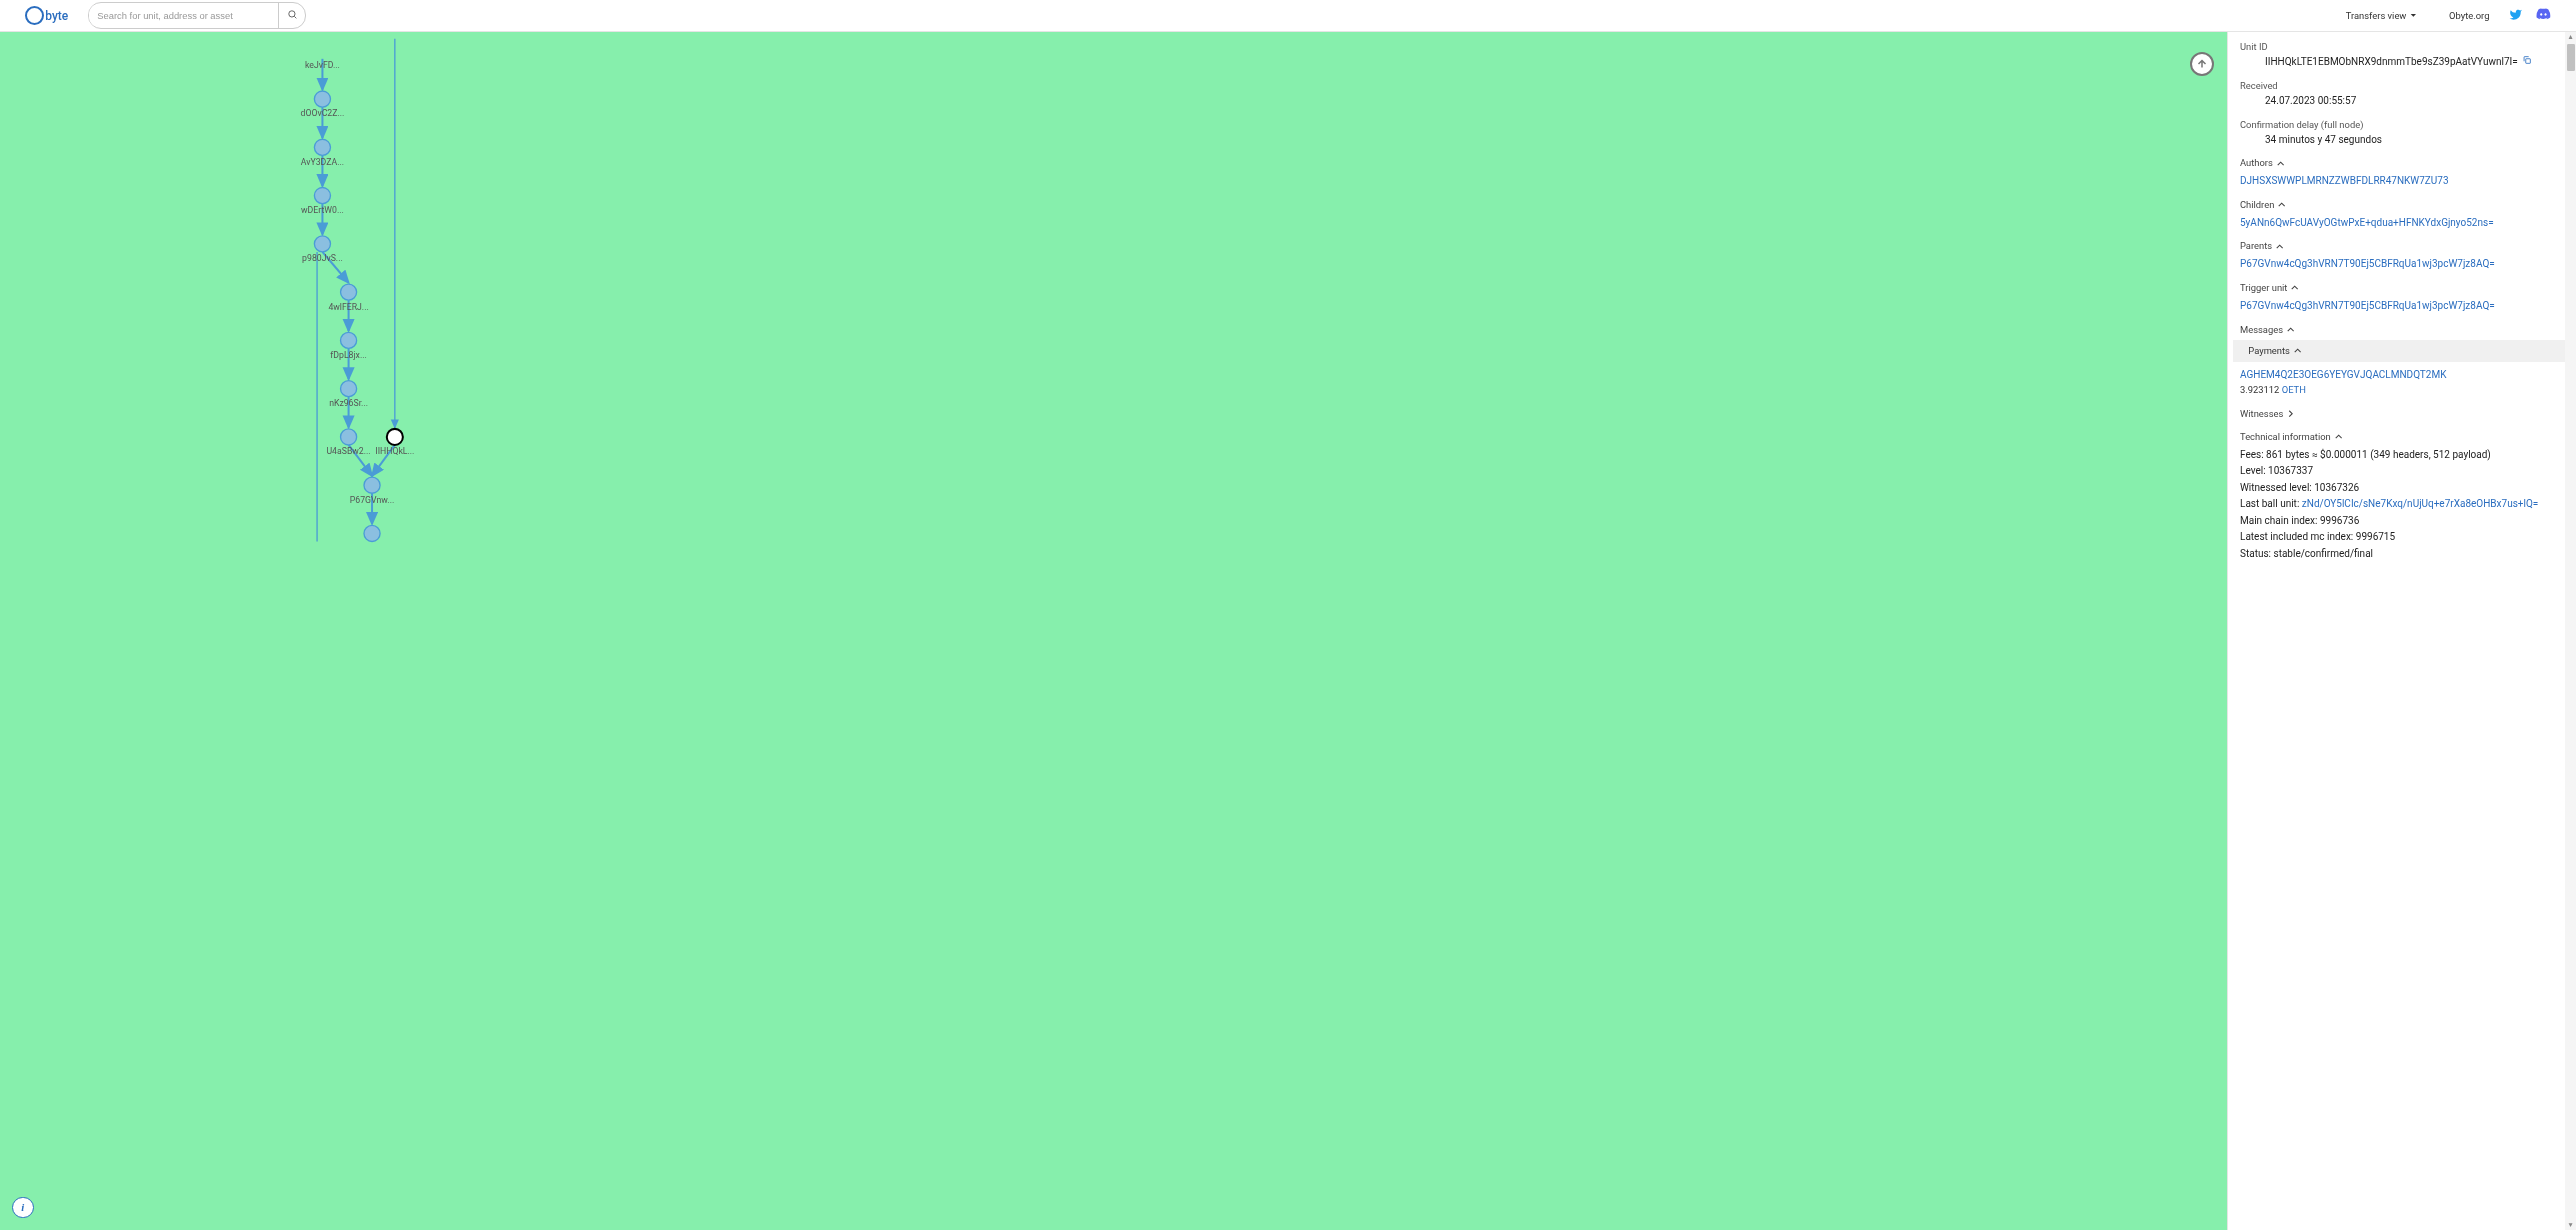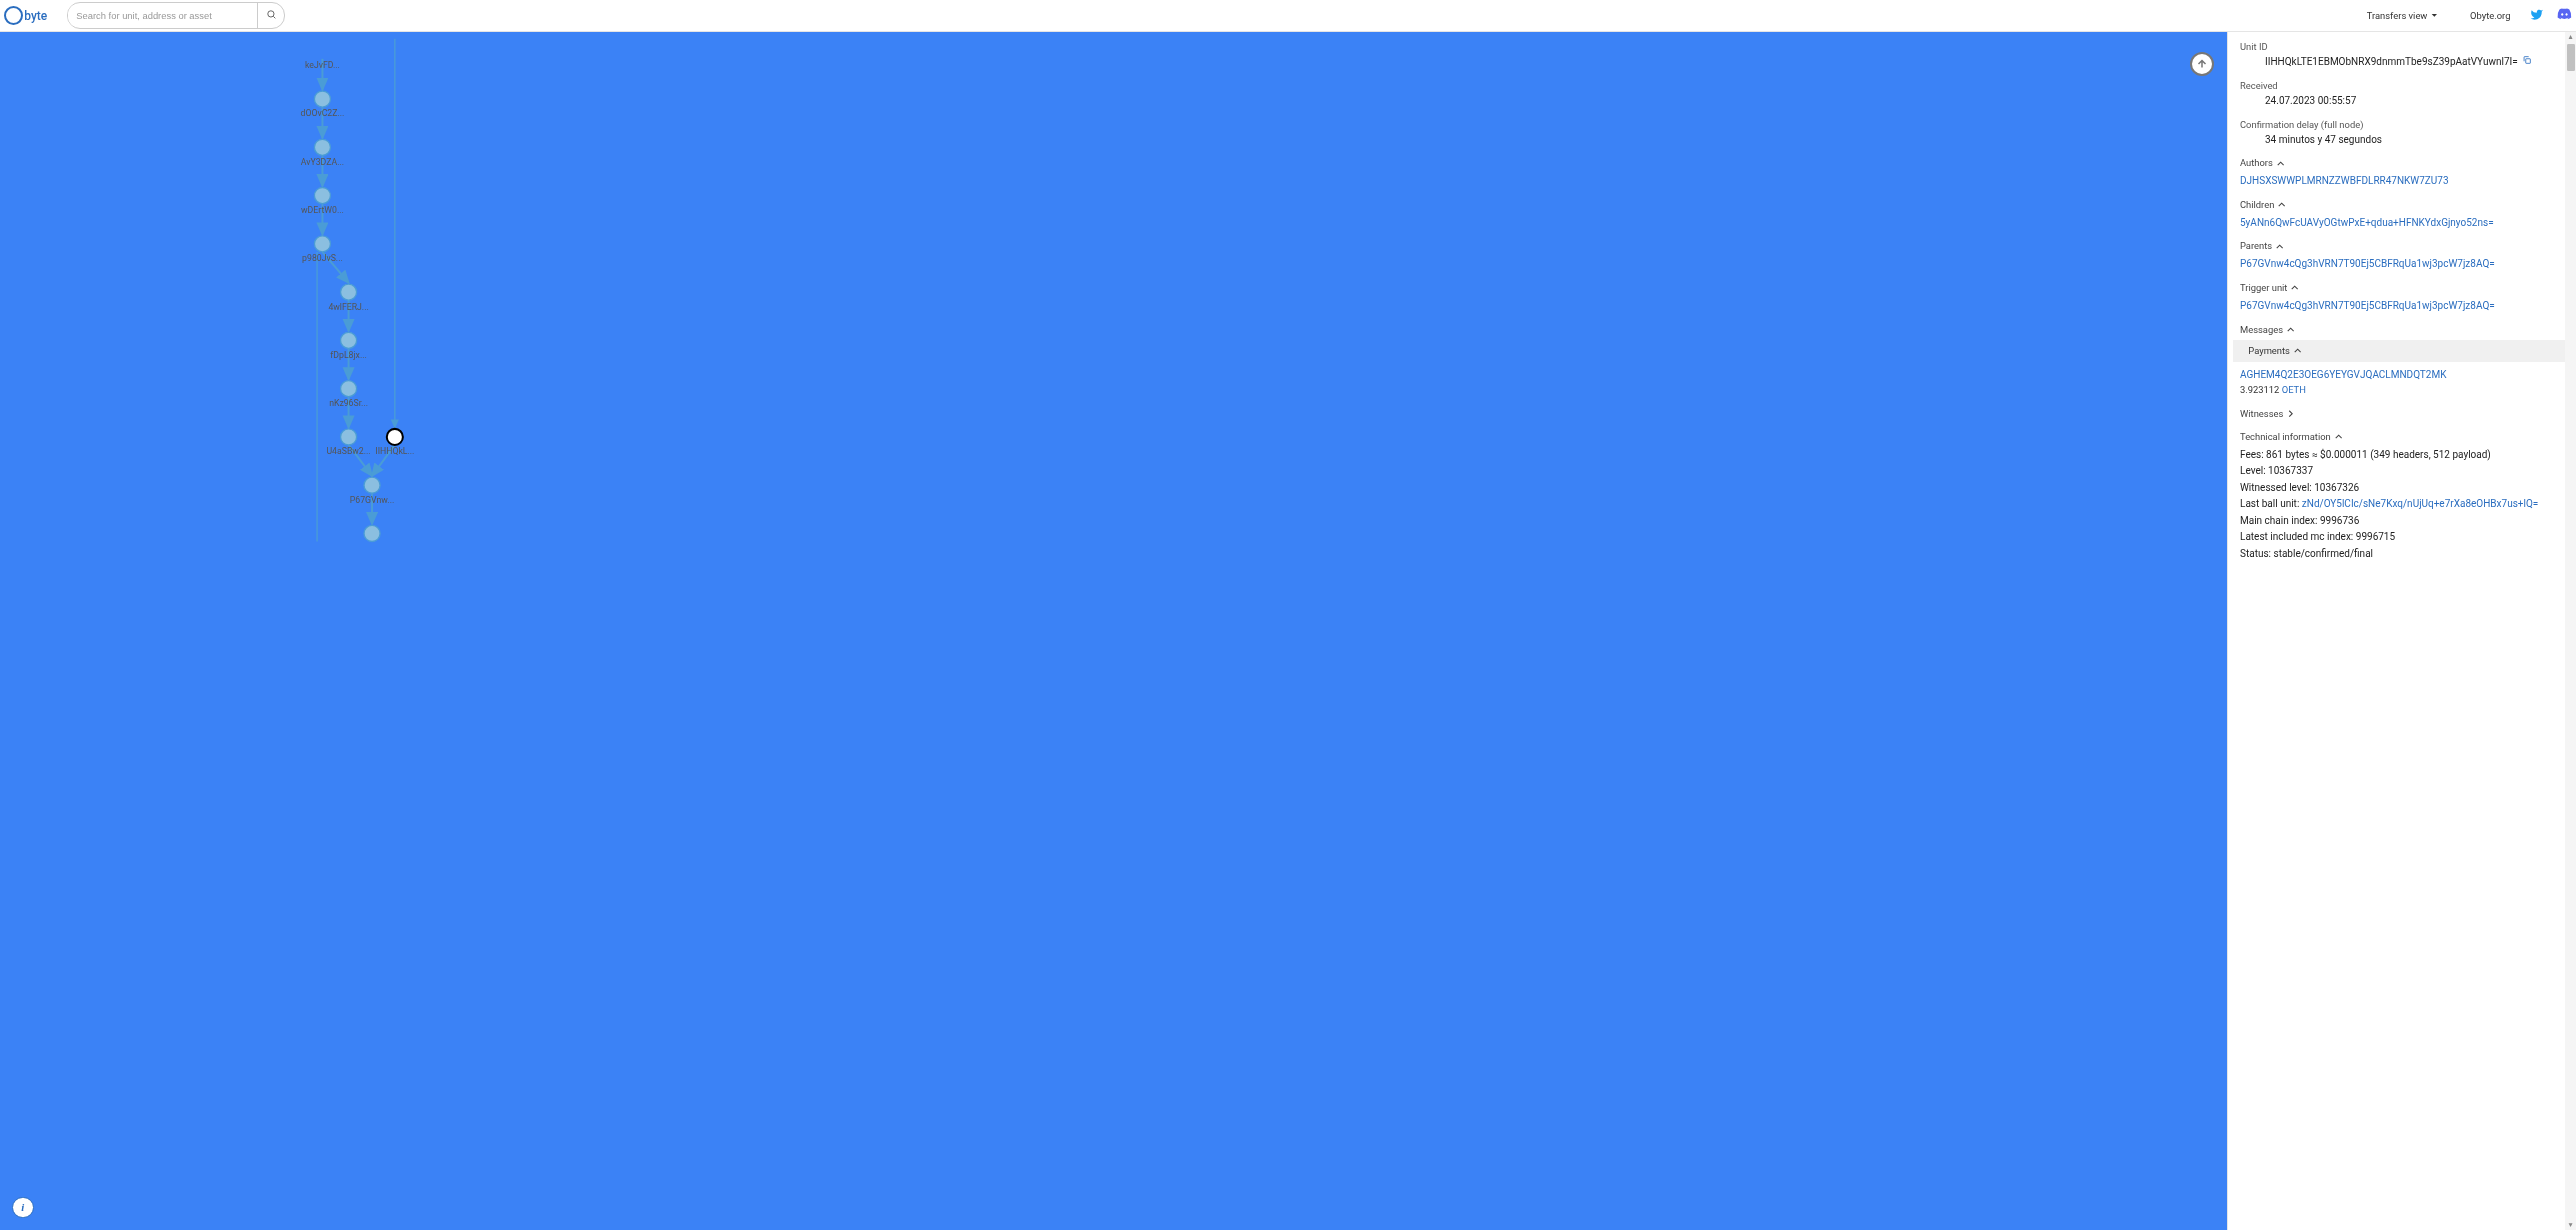--- a/index.html
+++ b/index.html
@@ -1,32 +1,32 @@
 <!DOCTYPE html>
 <html style="font-size:10.7px"><head>
 <meta charset="utf-8">
 <style>
 * { margin: 0; padding: 0; box-sizing: border-box; }
 body { font-family: -apple-system, BlinkMacSystemFont, "Segoe UI", Roboto, sans-serif; font-size: 9.4px; color: #333; background: #fff; overflow: hidden; }
-.header { display: flex; align-items: center; padding: 4px 4px; border-bottom: 0.7px solid #e5e5e5; height: 32px; }
+.header { display: flex; align-items: center; padding: 4px 25px; border-bottom: 0.7px solid #e5e5e5; height: 32px; }
 .logo { display: flex; align-items: center; margin-right: 20px; }
 .logo-circle { width: 19px; height: 19px; border: 2px solid #2a6dbf; border-radius: 50%; margin-right: 1.3px; }
 .logo-text { color: #2a6dbf; font-size: 12px; font-weight: 500; }
 .search-wrap { display: flex; align-items: center; border: 0.7px solid #ccc; border-radius: 13px; overflow: hidden; width: 218px; }
 .search-input { border: none; outline: none; padding: 5.4px 8px; flex: 1; font-size: 9.4px; }
 .search-input::placeholder { color: #999; }
 .search-btn { background: none; border: none; border-left: 0.7px solid #ccc; padding: 5.4px 8px; cursor: pointer; color: #555; }
 .spacer { flex: 1; }
 .nav-links { display: flex; align-items: center; gap: 32px; }
 .nav-link { color: #333; text-decoration: none; font-size: 9.4px; display: flex; align-items: center; cursor: pointer; }
 .nav-link .caret { margin-left: 4px; }
 .social { display: flex; align-items: center; gap: 13.4px; margin-left: 20px; }
 .social-icon { cursor: pointer; }
 .main { display: flex; height: calc(100vh - 32px); position: relative; }
-.dag-area { flex: 1; position: relative; overflow: hidden; background: #3b82f6; }
+.dag-area { flex: 1; position: relative; overflow: hidden; background: #86efac; }
 .dag-svg { position: absolute; top: 0; left: 0; width: 100%; height: 100%; }
 .node-label { font-size: 13px; fill: #555; font-family: inherit; }
 .scroll-top-btn { position: absolute; top: 20px; right: 13.4px; width: 24px; height: 24px; border: 2px solid #777; border-radius: 50%; background: #fff; display: flex; align-items: center; justify-content: center; cursor: pointer; }
 .info-btn { position: absolute; bottom: 12px; left: 12px; width: 21.5px; height: 21.5px; border: 1.3px solid #2a6dbf; border-radius: 50%; background: #fff; display: flex; align-items: center; justify-content: center; cursor: pointer; color: #2a6dbf; font-style: italic; font-weight: bold; font-family: Georgia, serif; font-size: 10.7px; }
 .details { width: 349px; border-left: 0.7px solid #e5e5e5; padding: 8px 12px 12px 12px; overflow-y: auto; font-size: 9.4px; line-height: 1.45; }
 .field { margin-bottom: 9.4px; }
 .field-label { color: #555; font-size: 9.4px; margin-bottom: 1.3px; }
 .field-value { color: #222; font-size: 10px; padding-left: 25px; }
 .section-header { color: #444; font-size: 9.4px; display: flex; align-items: center; margin-bottom: 4px; cursor: pointer; }
 .section-header .caret-up { margin-left: 4px; }

